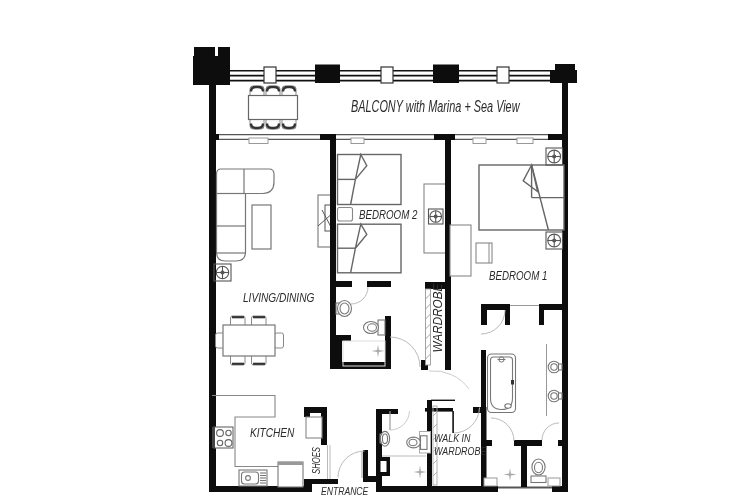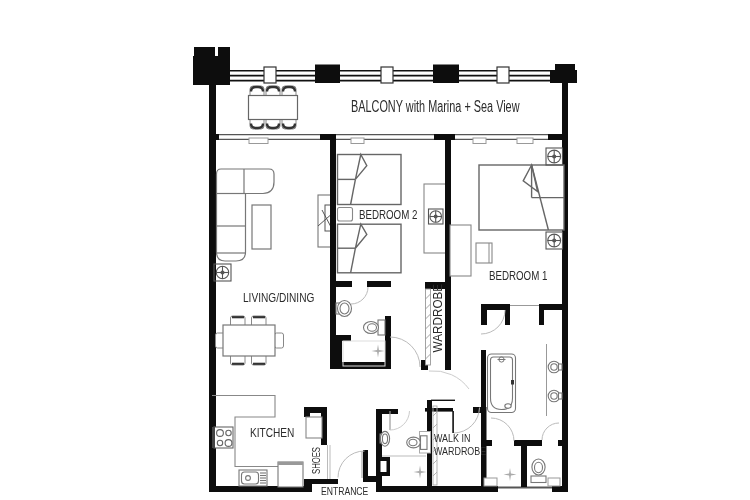--- a/index.html
+++ b/index.html
@@ -1,16 +1,16 @@
 <!DOCTYPE html>
 <html><head>
 <meta charset="utf-8">
 <style>
   html,body{margin:0;padding:0;background:#fff;}
-  .wrap{width:655px;height:500px;position:relative;overflow:hidden;background:#fff;}
+  .wrap{width:655px;height:500px;position:relative;overflow:hidden;background:#fff;font-style:italic;}
   svg{position:absolute;left:0;top:0;}
   text{font-family:"Liberation Sans", sans-serif;fill:#2b2b2b;}
 </style>
 </head>
 <body>
 <div class="wrap">
 <svg width="750" height="500" viewBox="0 0 750 500">
 <rect x="0" y="0" width="750" height="500" fill="#ffffff"></rect>
 
 <g>

